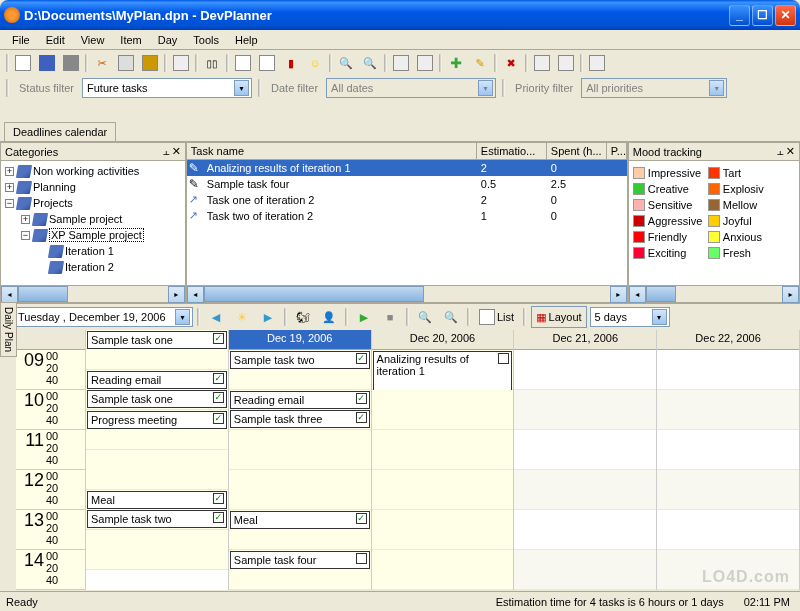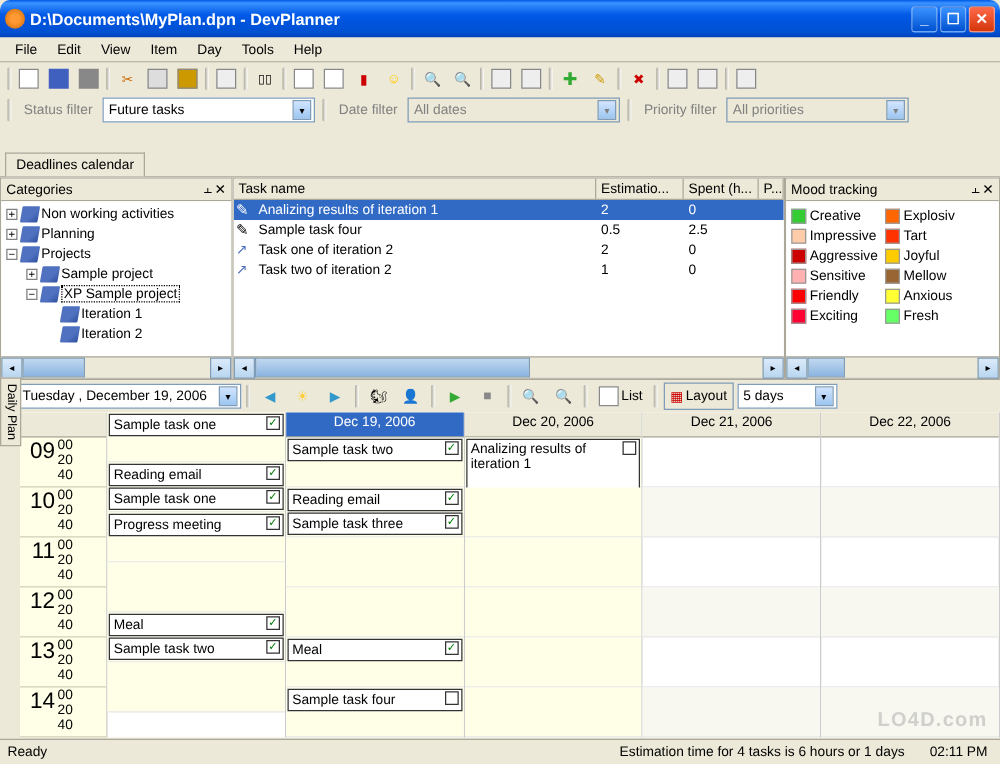--- a/index.html
+++ b/index.html
@@ -338,56 +338,56 @@
     <div class="panel-header">
       <span class="panel-header-text">Mood tracking</span>
       <span class="panel-header-btns">
           <span>⫠</span> 
           <span>✕</span>
         </span>
     </div>
     <div class="panel-body mood-grid" id="mood-grid">
         <div class="mood-row">
           <div class="mood-item">
+            <div class="mood-swatch" style="background:#ffccaa"></div>
+            <span>Impressive</span>
+          </div>
+          <div class="mood-item">
+            <div class="mood-swatch" style="background:#ff3300"></div>
+            <span>Tart</span>
+          </div>
+        </div>
+        <div class="mood-row">
+          <div class="mood-item">
             <div class="mood-swatch" style="background:#33cc33"></div>
             <span>Creative</span>
           </div>
           <div class="mood-item">
             <div class="mood-swatch" style="background:#ff6600"></div>
             <span>Explosiv</span>
           </div>
         </div>
         <div class="mood-row">
           <div class="mood-item">
-            <div class="mood-swatch" style="background:#ffccaa"></div>
-            <span>Impressive</span>
-          </div>
-          <div class="mood-item">
-            <div class="mood-swatch" style="background:#ff3300"></div>
-            <span>Tart</span>
+            <div class="mood-swatch" style="background:#ffb0b0"></div>
+            <span>Sensitive</span>
+          </div>
+          <div class="mood-item">
+            <div class="mood-swatch" style="background:#996633"></div>
+            <span>Mellow</span>
           </div>
         </div>
         <div class="mood-row">
           <div class="mood-item">
             <div class="mood-swatch" style="background:#cc0000"></div>
             <span>Aggressive</span>
           </div>
           <div class="mood-item">
             <div class="mood-swatch" style="background:#ffcc00"></div>
             <span>Joyful</span>
-          </div>
-        </div>
-        <div class="mood-row">
-          <div class="mood-item">
-            <div class="mood-swatch" style="background:#ffb0b0"></div>
-            <span>Sensitive</span>
-          </div>
-          <div class="mood-item">
-            <div class="mood-swatch" style="background:#996633"></div>
-            <span>Mellow</span>
           </div>
         </div>
         <div class="mood-row">
           <div class="mood-item">
             <div class="mood-swatch" style="background:#ff0000"></div>
             <span>Friendly</span>
           </div>
           <div class="mood-item">
             <div class="mood-swatch" style="background:#ffff33"></div>
             <span>Anxious</span>

